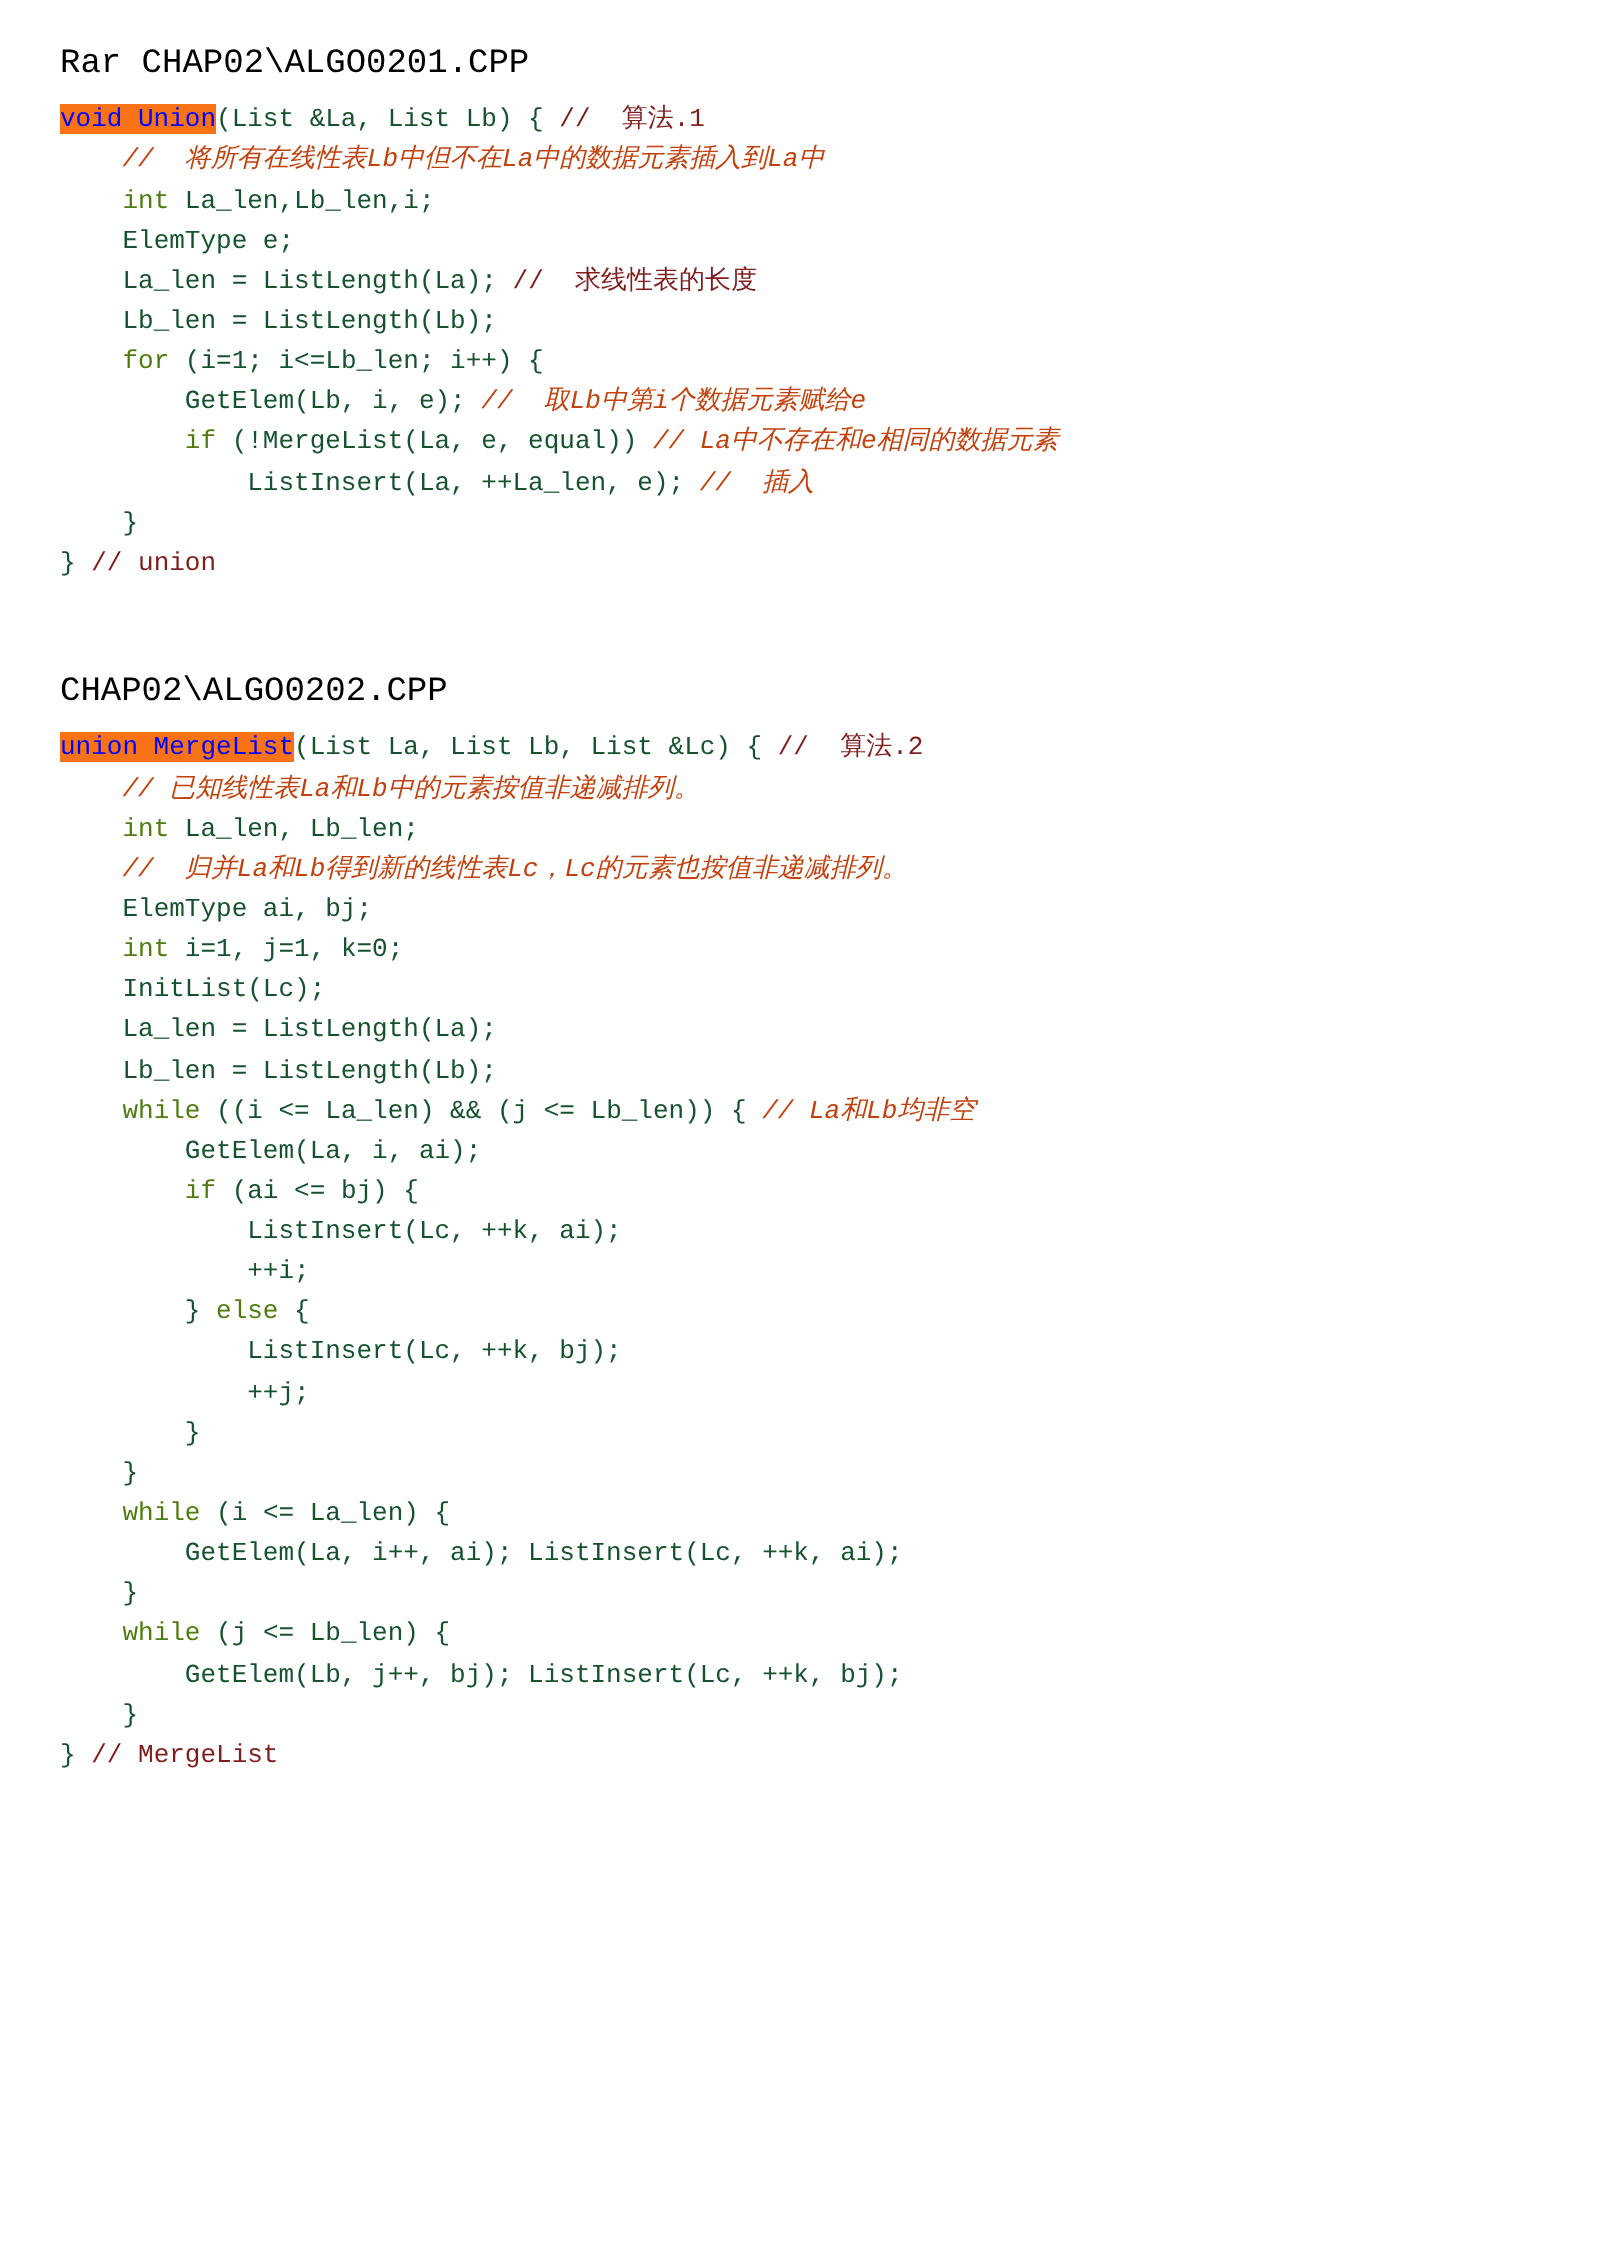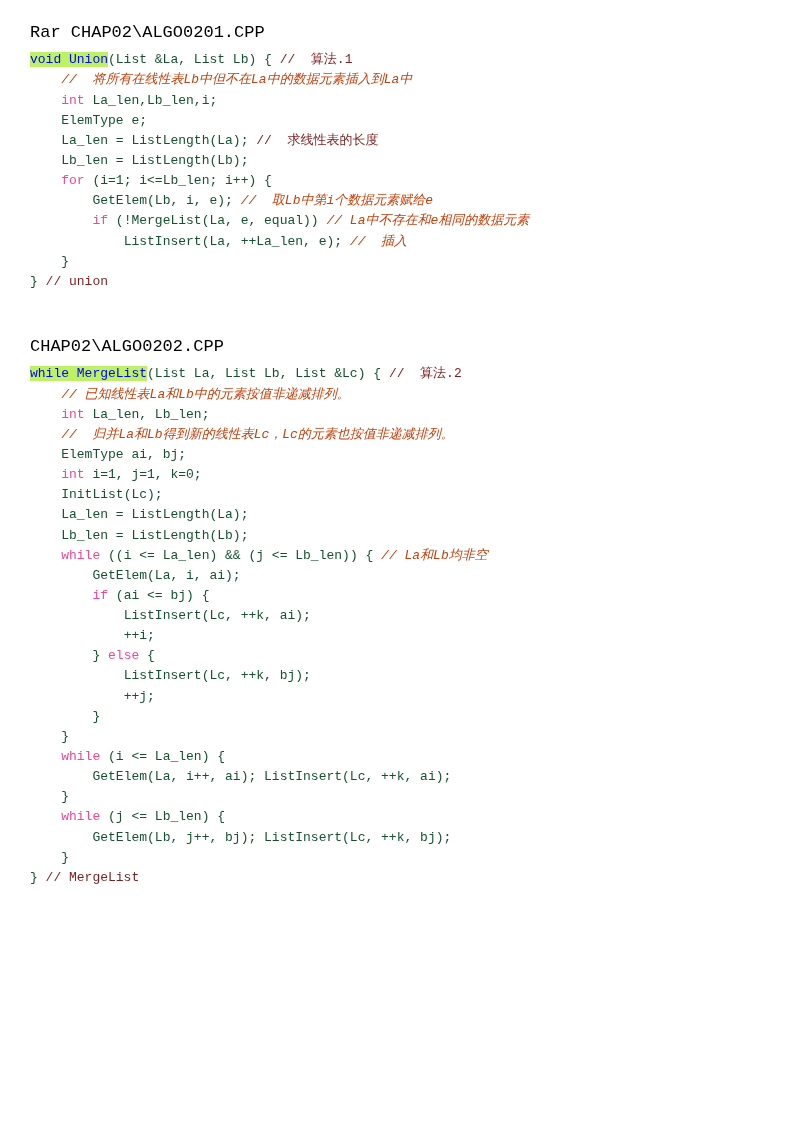--- a/index.html
+++ b/index.html
@@ -26,24 +26,24 @@
       margin-bottom: 2px;
     }
     .code-block {
       padding: 2px 0;
     }
     .line {
       white-space: pre;
       display: block;
     }
     
-    .kw { color: #ec4899; } 
+    .kw { color: #4d7c0f; } 
     .comment { color: #7f1d1d; } 
     .comment-zh { color: #c2410c; font-style: italic; } 
-    .hl-void { background-color: #bef264; color: #0000ff; }
+    .hl-void { background-color: #f97316; color: #0000ff; }
     .text-normal { color: #14532d; }
   </style>
 </head>
 <body>
 
 <div>
 
   <div class="code-section">
     <div class="file-label">Rar CHAP02\ALGO0201.CPP</div>
     <div class="code-block">
@@ -74,21 +74,21 @@
 
     </div>
   </div>
 
   <div style="height: 16px;"></div>
 
   <div class="code-section">
     <div class="file-label">CHAP02\ALGO0202.CPP</div>
     <div class="code-block">
 
-      <div class="line"><span class="hl-void">while MergeList</span><span class="text-normal">(List La, List Lb, List &amp;Lc) { </span><span class="comment">//  算法.2</span></div>
+      <div class="line"><span class="hl-void">union MergeList</span><span class="text-normal">(List La, List Lb, List &amp;Lc) { </span><span class="comment">//  算法.2</span></div>
 
       <div class="line"><span>    </span><span class="comment-zh">// 已知线性表La和Lb中的元素按值非递减排列。</span></div>
       <div class="line"><span>    </span><span class="kw">int</span><span class="text-normal"> La_len, Lb_len;</span></div>
 
       <div class="line"><span>    </span><span class="comment-zh">//  归并La和Lb得到新的线性表Lc，Lc的元素也按值非递减排列。</span></div>
 
       <div class="line"><span>    </span><span class="text-normal">ElemType ai, bj;</span></div>
 
       <div class="line"><span>    </span><span class="kw">int</span><span class="text-normal"> i=1, j=1, k=0;</span></div>
 

